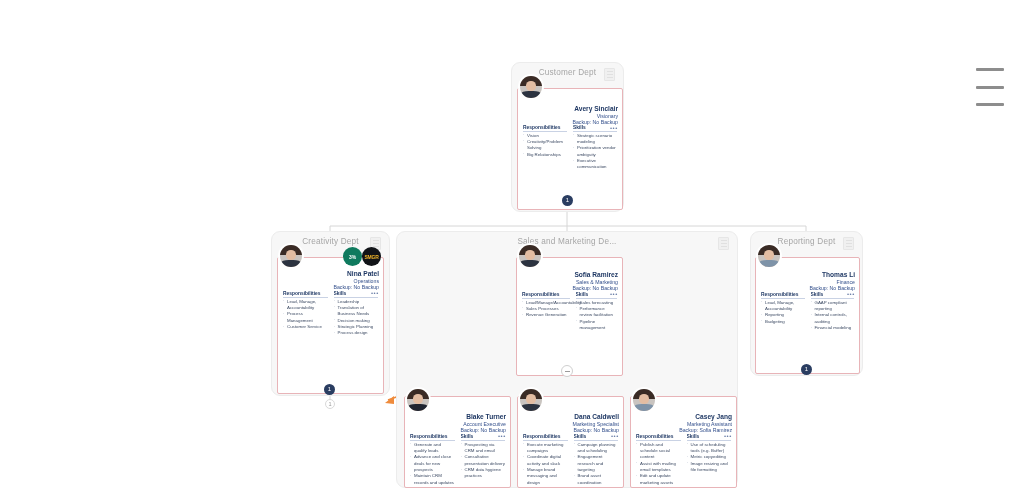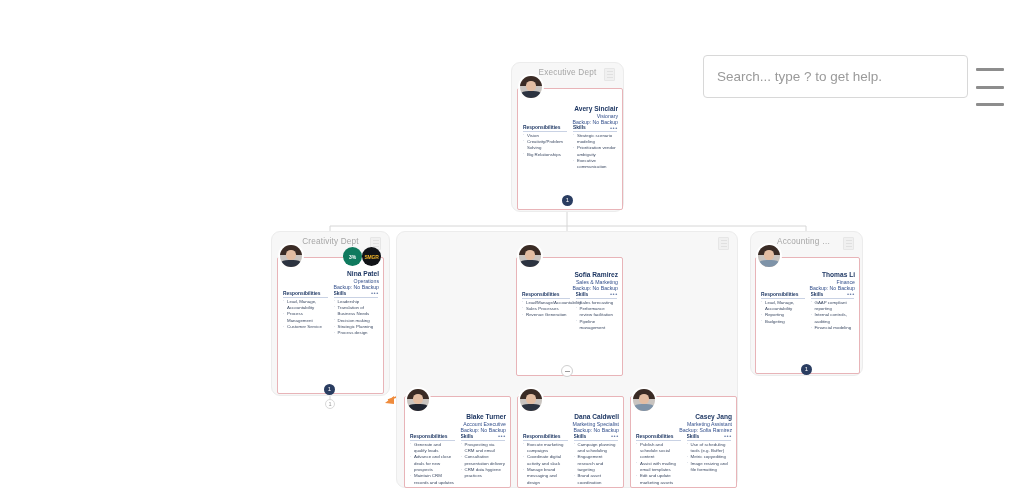--- a/index.html
+++ b/index.html
@@ -193,32 +193,29 @@
       <path d="M330 396 L330 404"></path>
     </g>
 
     <g>
       <path d="M388 400 C 470 368, 600 368, 668 402" stroke="#ef8b3c" stroke-width="1.6" fill="none"></path>
       <polygon points="385,403 394,396 394,404" fill="#ef8b3c"></polygon>
       <polygon points="671,404 662,398 669,395" fill="#ef8b3c"></polygon>
     </g>
   </svg>
 
-  <div class="search-wrap">
-    <input class="search-input" type="text" placeholder="Search... type ? to get help." style="">
-  </div>
 
   <div class="hamburger">
     <span></span>
     <span></span>
     <span></span>
   </div>
 
   <div class="group" style="left:511px; top:62px; width:113px; height:150px;">
-    <div class="group-title">Executive Dept</div>
+    <div class="group-title">Customer Dept</div>
     <div class="group-doc-icon"></div>
   </div>
 
   <div class="card" style="left:517px; top:88px; width:106px; height:122px;">
     <div class="name-block" style="top:16px;">
       <div class="p-name">Avery Sinclair</div>
       <div class="p-role">Visionary</div>
       <div class="p-backup">Backup: No Backup</div>
       <div class="p-dots">•••</div>
     </div>
@@ -289,20 +286,21 @@
   <div class="tag-badge teal" style="left:343px; top:247px;">
     <span>3%</span>
   </div>
   <div class="tag-badge dark" style="left:362px; top:247px;">
     <span>SMGR</span>
   </div>
   <div class="count-badge" style="left:324px; top:384px;">1</div>
   <div class="hollow-badge" style="left:325px; top:399px;">1</div>
 
   <div class="group" style="left:396px; top:231px; width:342px; height:257px;">
+    <div class="group-title">Sales and Marketing De...</div>
     <div class="group-doc-icon"></div>
   </div>
 
   <div class="card" style="left:516px; top:257px; width:107px; height:119px;">
     <div class="name-block" style="top:13px;">
       <div class="p-name">Sofia Ramirez</div>
       <div class="p-role">Sales &amp; Marketing</div>
       <div class="p-backup">Backup: No Backup</div>
       <div class="p-dots">•••</div>
     </div>
@@ -326,21 +324,21 @@
     </div>
   </div>
   <div class="avatar" style="left:517px; top:243px; width:26px; height:26px;">
     <div class="hair"></div>
     <div class="face"></div>
     <div class="body"></div>
   </div>
   <div class="collapse-badge" style="left:561px; top:365px;"></div>
 
   <div class="group" style="left:750px; top:231px; width:113px; height:145px;">
-    <div class="group-title">Accounting Dept</div>
+    <div class="group-title">Reporting Dept</div>
     <div class="group-doc-icon"></div>
   </div>
 
   <div class="card" style="left:755px; top:257px; width:105px; height:117px;">
     <div class="name-block" style="top:13px;">
       <div class="p-name">Thomas Li</div>
       <div class="p-role">Finance</div>
       <div class="p-backup">Backup: No Backup</div>
       <div class="p-dots">•••</div>
     </div>

